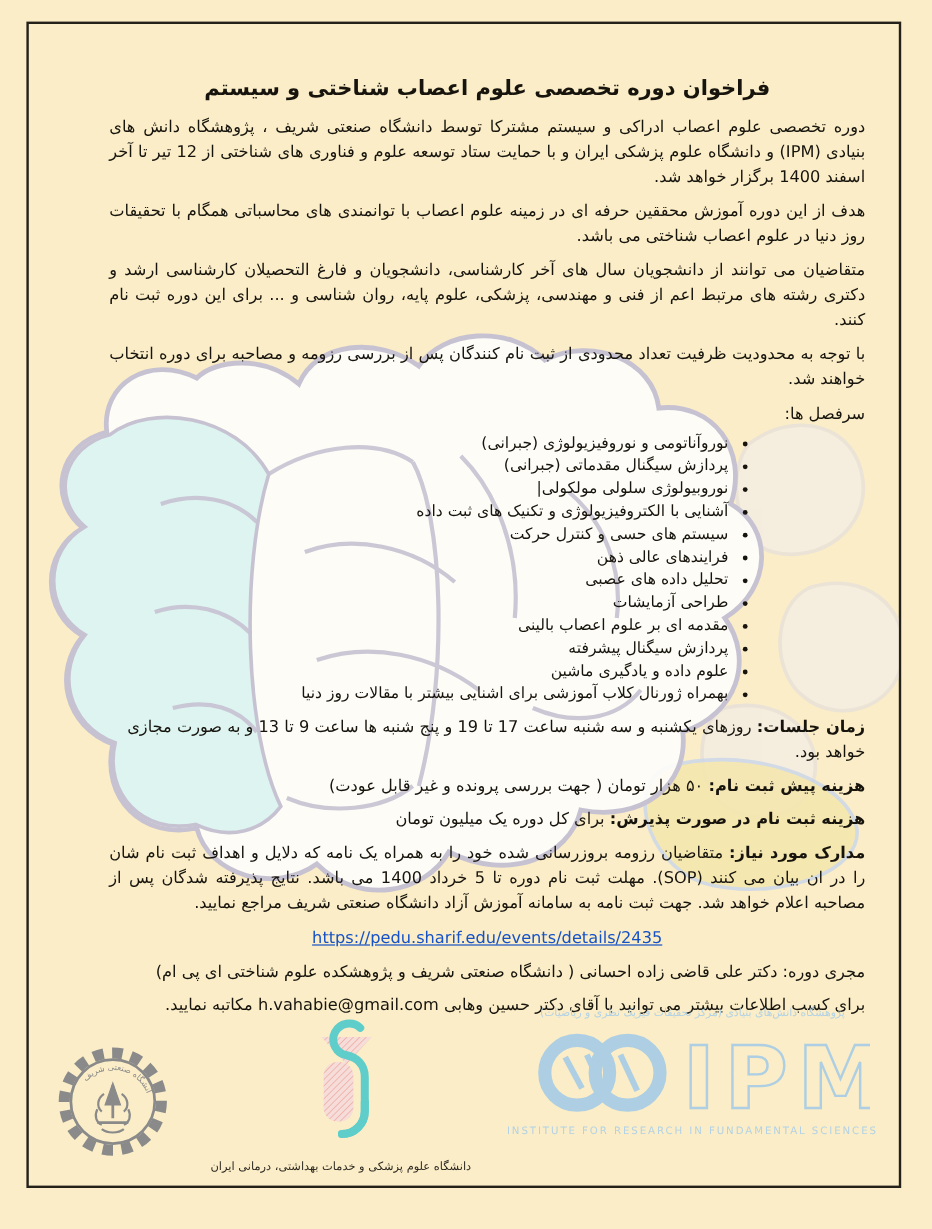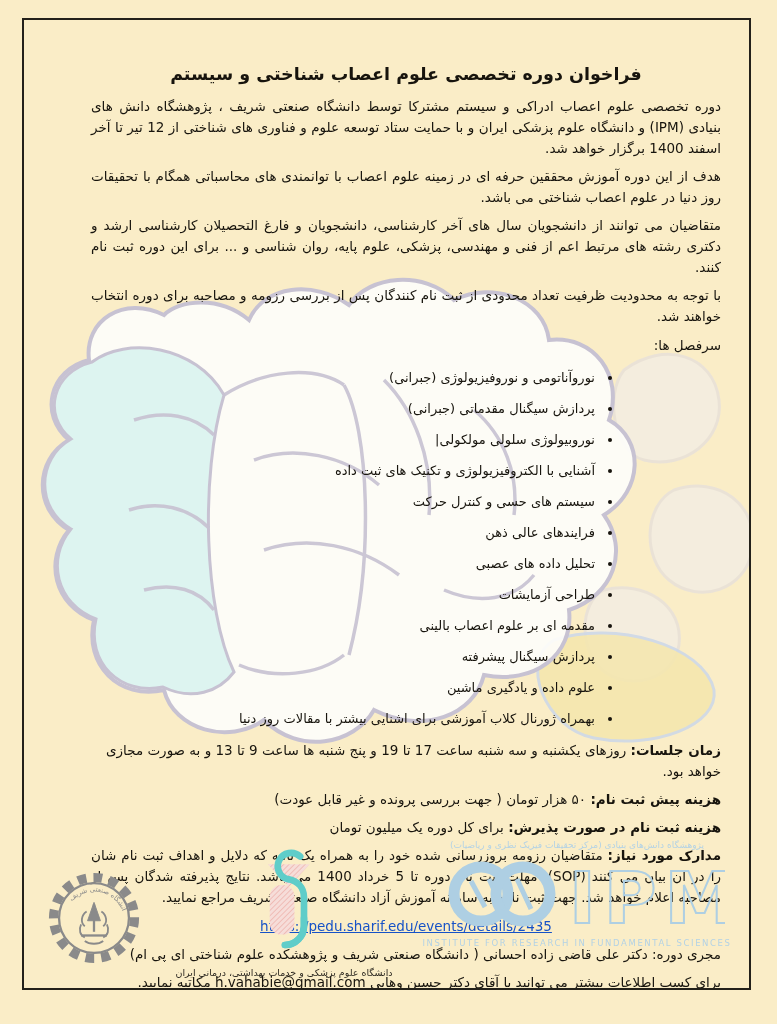--- a/index.html
+++ b/index.html
@@ -34,21 +34,21 @@
     margin:42px 0 10px;line-height:24px;
   }
   .para{margin:7px 0;}
   .topics-heading{text-align:right;margin:8px 0 2px;}
   ul.topics{
     margin:4px 0 8px;
     padding:0 112px 0 0;
     text-align:right;
     font-size:13px;line-height:19px;
   }
-  ul.topics li{margin:12px;padding:0 2px;}
+  ul.topics li{margin:0;padding:0 2px;}
   .info-line{text-align:right;margin:7px 0;}
   .lbl{font-weight:bold;}
   .docs{margin:7px 0;}
   .link-row{direction:ltr;text-align:center;margin:8px 0 4px;}
   .link-row a{color:#1652c7;text-decoration:underline;font-size:13.5px;}
   .organizer{text-align:right;margin:7px 0;}
   .contact{text-align:right;margin:7px 0;}
   .logos{
     position:absolute;left:0;bottom:4px;width:100%;
     display:flex;align-items:flex-end;justify-content:space-between;

